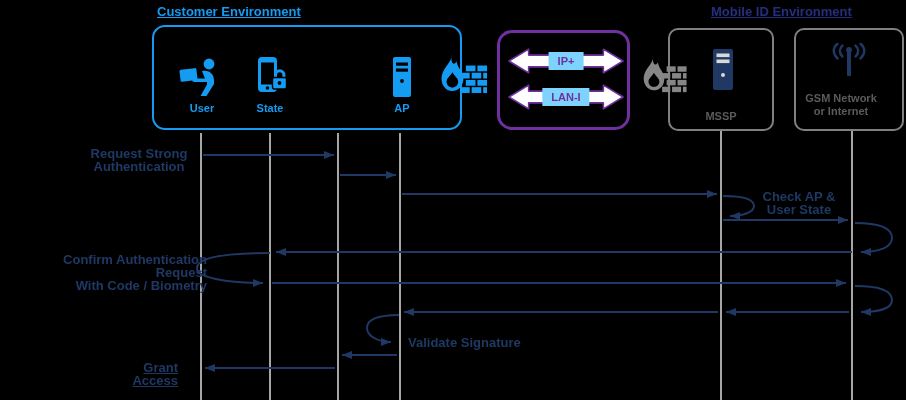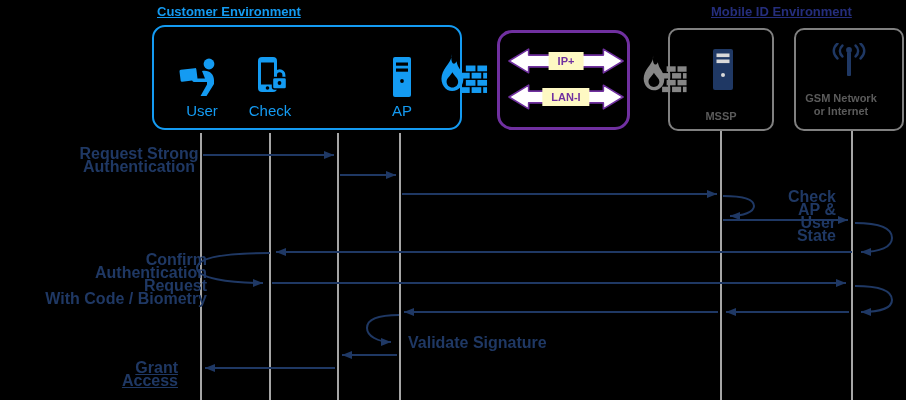--- a/index.html
+++ b/index.html
@@ -10,31 +10,31 @@
   .env-title{position:absolute;font-size:13px;font-weight:bold;white-space:nowrap;text-decoration:underline;}
   #customer-title{left:157px;top:4px;color:#149BF2;}
   #mobileid-title{left:672px;top:4px;color:#252E7D;padding-left:39px;}
   .box{position:absolute;box-sizing:border-box;}
   #customer-box{left:152px;top:25px;width:310px;height:105px;border:2px solid #149BF2;border-radius:13px;}
   #network-box{left:497px;top:30px;width:133px;height:100px;border:3px solid #7030A0;border-radius:15px;}
   #mssp-box{left:668px;top:28px;width:106px;height:103px;border:2px solid #808080;border-radius:10px;}
   #gsm-box{left:794px;top:28px;width:110px;height:103px;border:2px solid #808080;border-radius:10px;}
   .actor{position:absolute;width:64px;text-align:center;}
   .actor .icn{display:block;margin:0 auto;}
-  .actor-label{display:block;margin-top:2px;font-size:15px;font-weight:normal;color:#149BF2;}
+  .actor-label{display:block;margin-top:2px;font-size:11px;font-weight:bold;color:#149BF2;}
   .node-label{position:absolute;text-align:center;font-size:11px;font-weight:bold;color:#5B5B5B;line-height:13px;}
   .net-arrow{position:absolute;left:7px;width:118px;height:32px;}
   .net-label{position:absolute;left:50%;top:50%;transform:translate(-50%,-50%);
-    background:#fef9c3;color:#7030A0;font-weight:bold;font-size:11px;padding:3px 9px;white-space:nowrap;}
+    background:#7dd3fc;color:#7030A0;font-weight:bold;font-size:11px;padding:3px 9px;white-space:nowrap;}
   .flame{position:absolute;z-index:5;}
   #seq-svg{position:absolute;left:0;top:0;z-index:1;}
-  .seq-label{position:absolute;z-index:2;color:#1F3864;font-weight:bold;font-size:16px;line-height:13px;}
+  .seq-label{position:absolute;z-index:2;color:#1F3864;font-weight:bold;font-size:13px;line-height:13px;}
   #lbl-request{left:79px;top:147px;width:120px;text-align:center;}
   #lbl-confirm{left:0px;top:253px;width:176px;text-align:right;padding-left:31px;}
-  #lbl-check{left:762px;top:190px;width:74px;text-align:right;}
+  #lbl-check{left:762px;top:190px;width:74px;text-align:center;}
   #lbl-validate{left:408px;top:336px;white-space:nowrap;}
   #lbl-grant{left:98px;top:361px;width:80px;text-align:right;text-decoration:underline;}
 </style>
 </head>
 <body>
 
 <div id="stage">
 
   <svg id="seq-svg" width="906" height="400" viewBox="0 0 906 400">
     <defs>
@@ -85,21 +85,21 @@
     </div>
     <div class="actor" style="left:84px;top:29px;">
       <svg class="icn" width="44" height="44" viewBox="0 0 44 44">
         <rect x="10" y="1" width="19" height="35" rx="4" fill="#149BF2"></rect>
         <rect x="13" y="6.5" width="13" height="22" fill="#000"></rect>
         <circle cx="19.5" cy="32" r="1.8" fill="#000"></circle>
         <path d="M27.5 22 v-3 a4.2 4.2 0 0 1 8.4 0 v3" fill="none" stroke="#149BF2" stroke-width="3"></path>
         <rect x="24.5" y="21.5" width="14" height="11.5" rx="2" fill="#149BF2" stroke="#000" stroke-width="1.4"></rect>
         <circle cx="31.5" cy="27" r="1.9" fill="#000"></circle>
       </svg>
-      <span class="actor-label">Check</span>
+      <span class="actor-label">State</span>
     </div>
     <div class="actor" style="left:216px;top:29px;">
       <svg class="icn" width="44" height="44" viewBox="0 0 44 44">
         <rect x="13" y="1" width="18" height="40" rx="2" fill="#149BF2"></rect>
         <rect x="16" y="6.5" width="12" height="3.2" fill="#000"></rect>
         <rect x="16" y="12.5" width="12" height="3.2" fill="#000"></rect>
         <circle cx="22" cy="25" r="1.9" fill="#000"></circle>
       </svg>
       <span class="actor-label">AP</span>
     </div>

